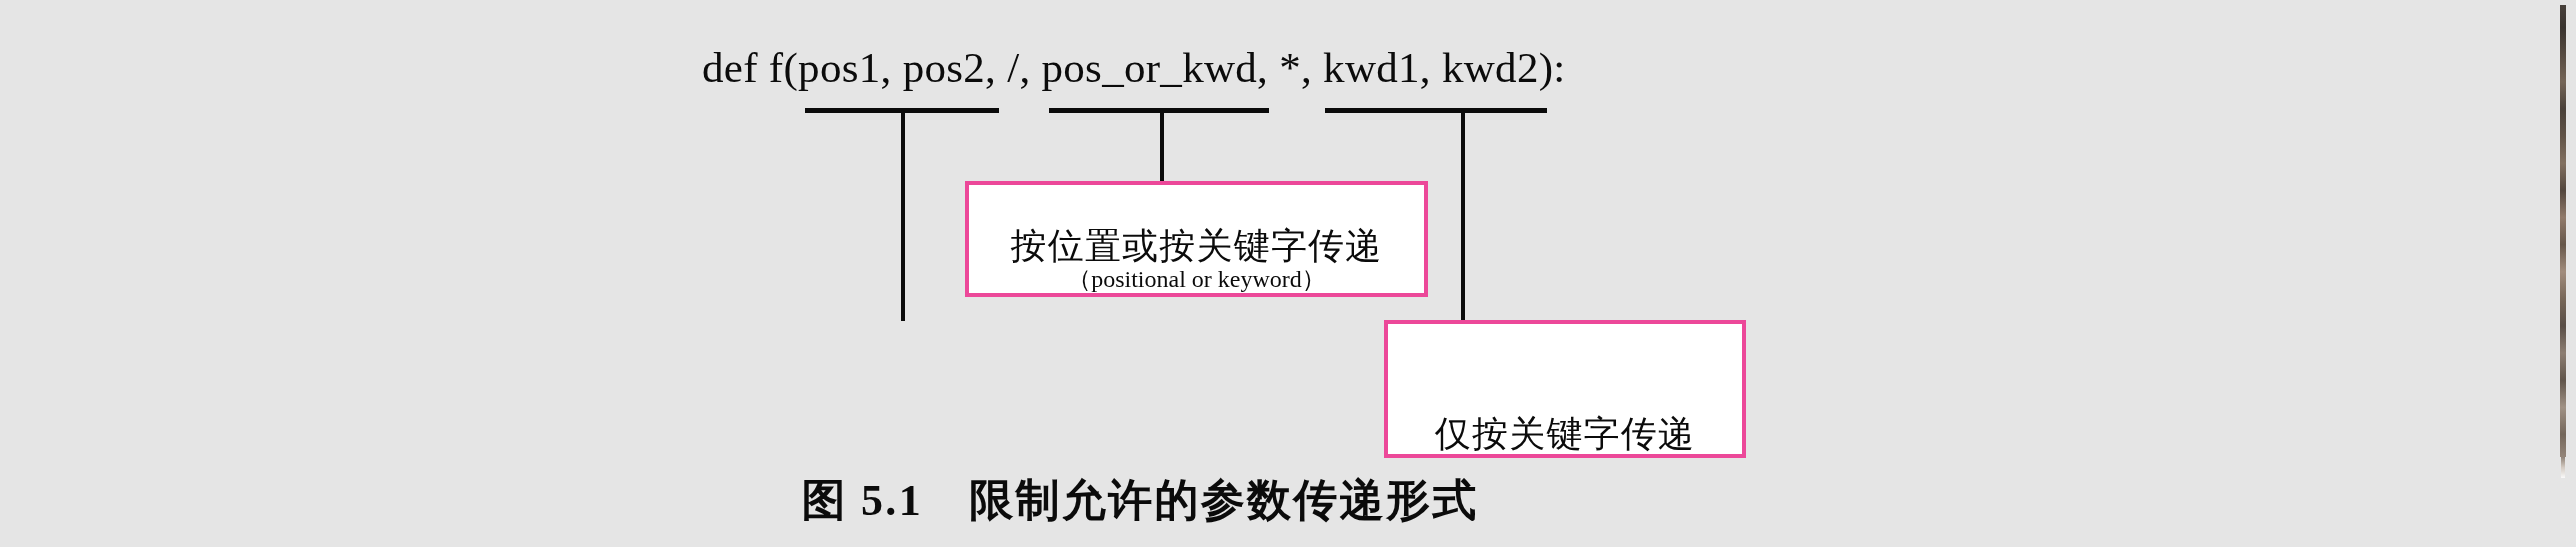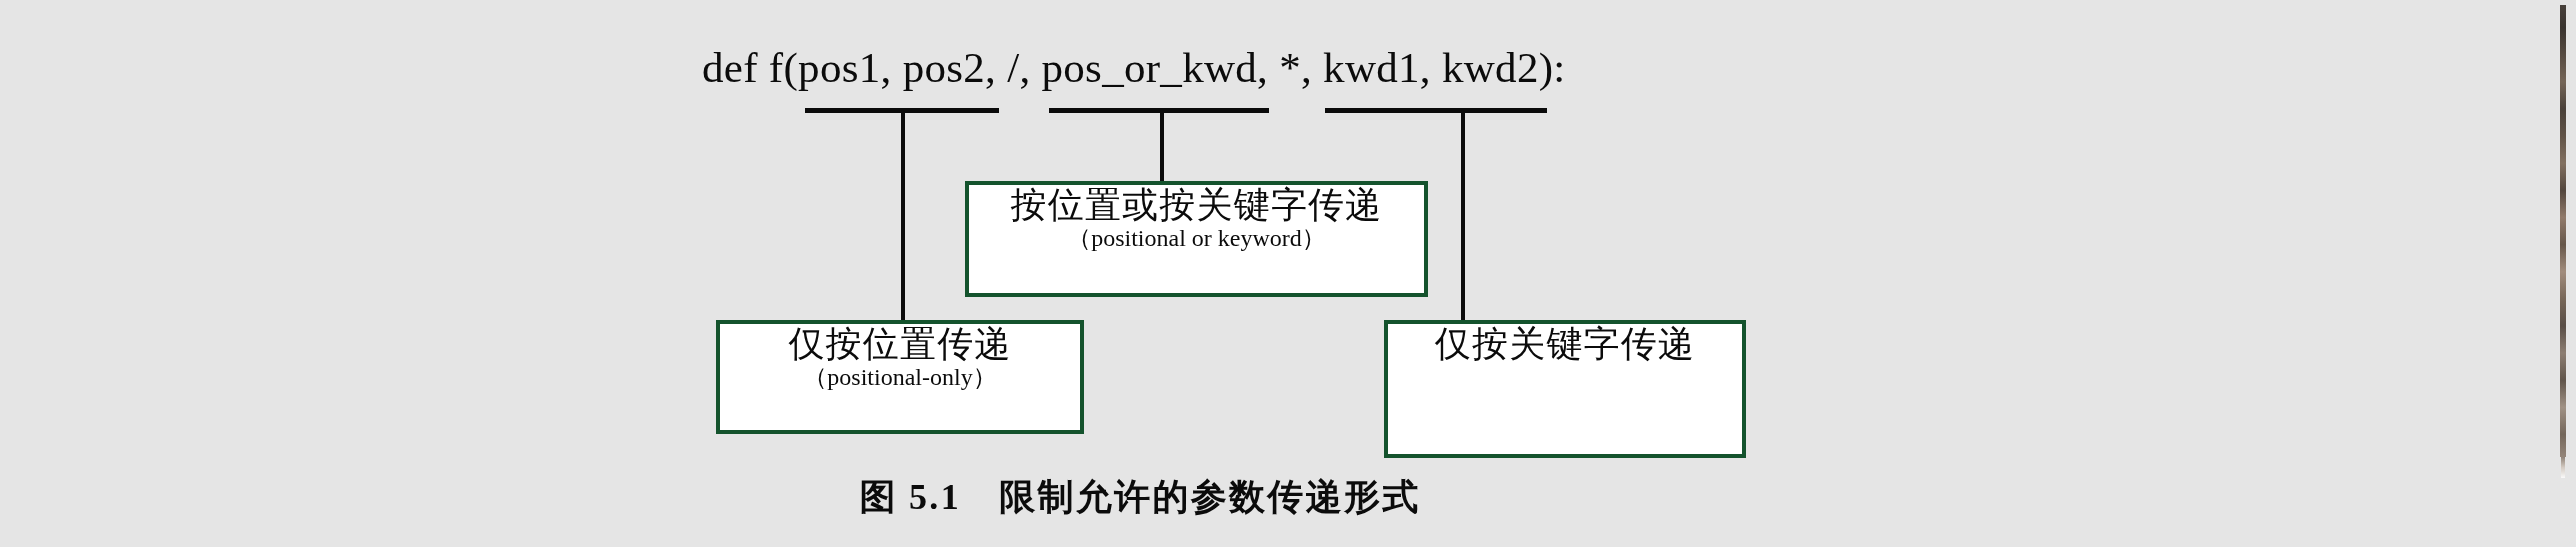--- a/index.html
+++ b/index.html
@@ -62,27 +62,27 @@
     width: 4px;
     background: #0b0b0b;
   }
   .conn-pos-only   { left: 901px; top: 110px; height: 211px; }
   .conn-pos-or-kwd { left: 1160px; top: 110px; height: 72px; }
   .conn-kwd-only   { left: 1461px; top: 110px; height: 211px; }
 
   
   .box {
     position: absolute;
-    border: 4px solid #14532d;
+    border: 4px solid #ec4899;
     background: #ffffff;
     box-sizing: border-box;
     display: flex;
     flex-direction: column;
     align-items: center;
-    justify-content: flex-start;
+    justify-content: flex-end;
     text-align: center;
     z-index: 2;
   }
   .box .cn {
     font-family: "Liberation Serif", "DejaVu Serif", serif;
     font-size: 36px;
     line-height: 1.12;
     letter-spacing: 1.2px;
     white-space: nowrap;
     color: #0b0b0b;
@@ -116,21 +116,21 @@
 
   
   .caption {
     position: absolute;
     left: 702px;
     top: 479px;
     width: 876px;
     text-align: center;
     font-family: "Liberation Serif", "DejaVu Serif", serif;
     font-weight: bold;
-    font-size: 36px;
+    font-size: 44px;
     line-height: 1.0;
     letter-spacing: 2.3px;
     color: #0b0b0b;
     white-space: pre;
   }
 
   
   #scan-edge {
     position: absolute;
     left: 2560px;
@@ -172,24 +172,20 @@
 
     <div class="connector conn-pos-only"></div>
     <div class="connector conn-pos-or-kwd"></div>
     <div class="connector conn-kwd-only"></div>
 
     <div class="box" id="box-pos-or-kwd">
       <div class="cn">按位置或按关键字传递</div>
       <div class="en">（positional or keyword）</div>
     </div>
 
-    <div class="box" id="box-pos-only">
-      <div class="cn">仅按位置传递</div>
-      <div class="en">（positional-only）</div>
-    </div>
 
     <div class="box" id="box-kwd-only">
       <div class="cn">仅按关键字传递</div>
     </div>
 
     <div class="caption">图 5.1　限制允许的参数传递形式</div>
 
   </div>
 
   <div id="scan-edge"></div>

